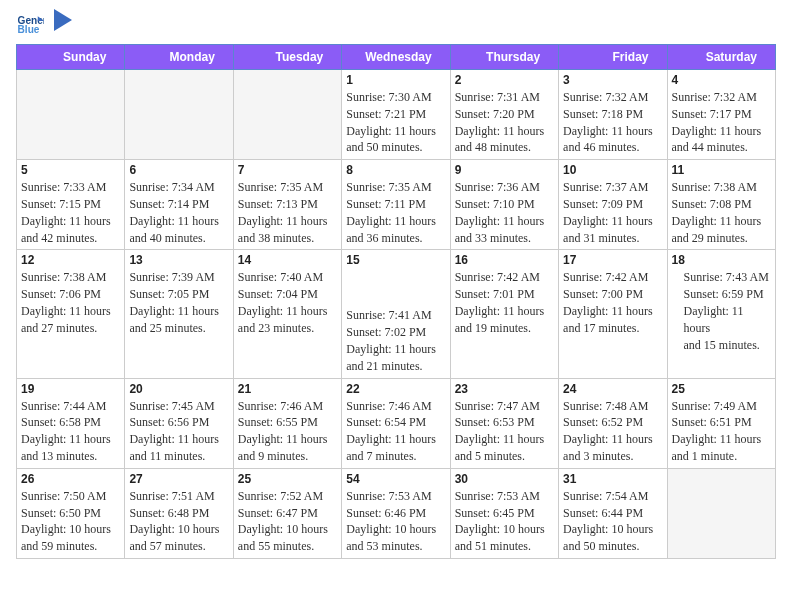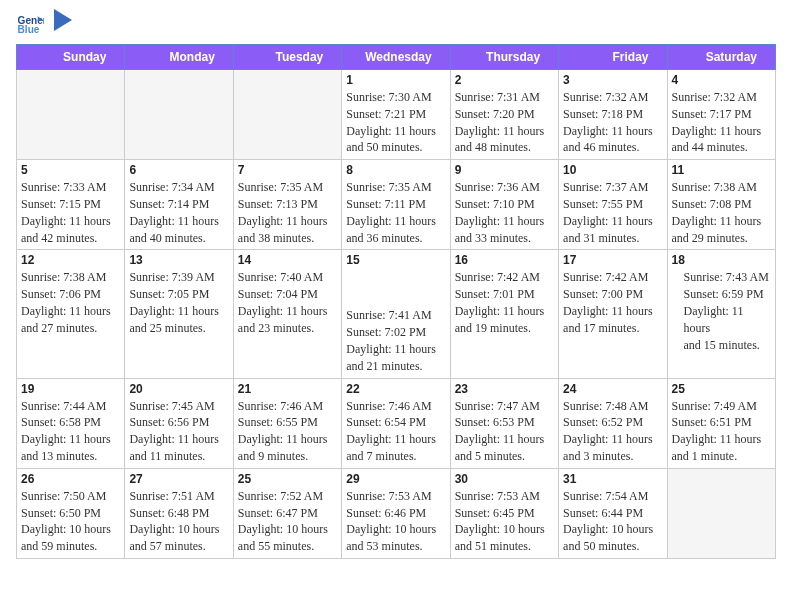--- a/index.html
+++ b/index.html
@@ -187,21 +187,21 @@
           <td>
             <span class="day-num">9</span>
             <div class="day-info" style="white-space: pre-line;">Sunrise: 7:36 AM
 Sunset: 7:10 PM
 Daylight: 11 hours
 and 33 minutes.</div>
           </td>
           <td>
             <span class="day-num">10</span>
             <div class="day-info" style="white-space: pre-line;">Sunrise: 7:37 AM
-Sunset: 7:55 PM
+Sunset: 7:09 PM
 Daylight: 11 hours
 and 31 minutes.</div>
           </td>
           <td>
             <span class="day-num">11</span>
             <div class="day-info" style="white-space: pre-line;">Sunrise: 7:38 AM
 Sunset: 7:08 PM
 Daylight: 11 hours
 and 29 minutes.</div>
           </td>
@@ -324,21 +324,21 @@
 and 57 minutes.</div>
           </td>
           <td>
             <span class="day-num">25</span>
             <div class="day-info" style="white-space: pre-line;">Sunrise: 7:52 AM
 Sunset: 6:47 PM
 Daylight: 10 hours
 and 55 minutes.</div>
           </td>
           <td>
-            <span class="day-num">29</span>
+            <span class="day-num">54</span>
             <div class="day-info" style="white-space: pre-line;">Sunrise: 7:53 AM
 Sunset: 6:46 PM
 Daylight: 10 hours
 and 53 minutes.</div>
           </td>
           <td>
             <span class="day-num">30</span>
             <div class="day-info" style="white-space: pre-line;">Sunrise: 7:53 AM
 Sunset: 6:45 PM
 Daylight: 10 hours

